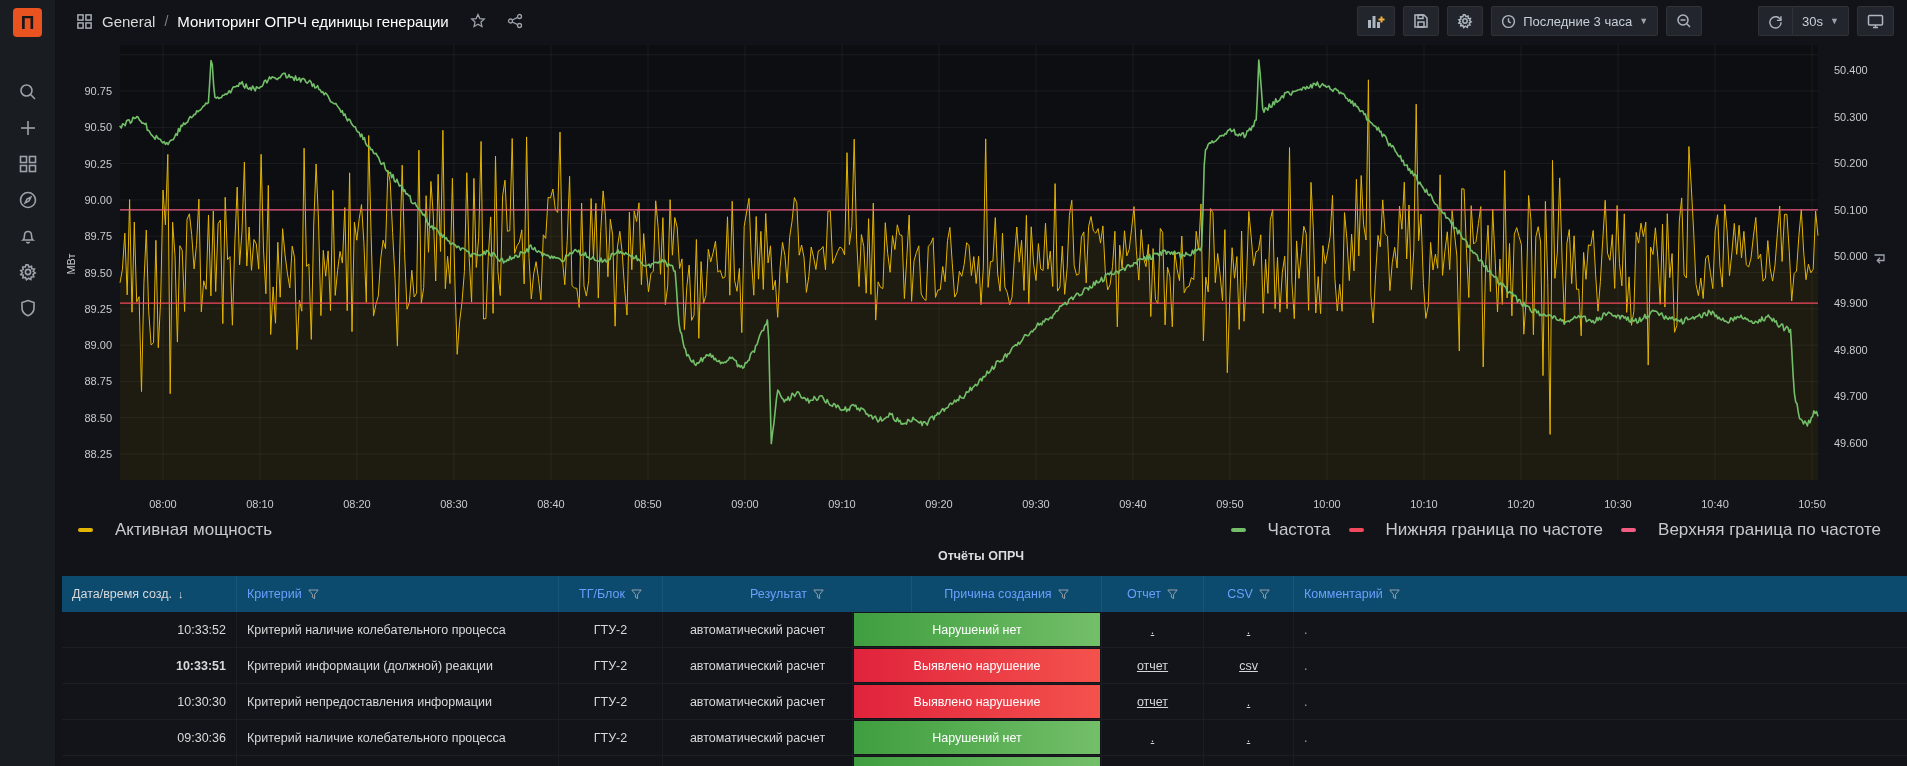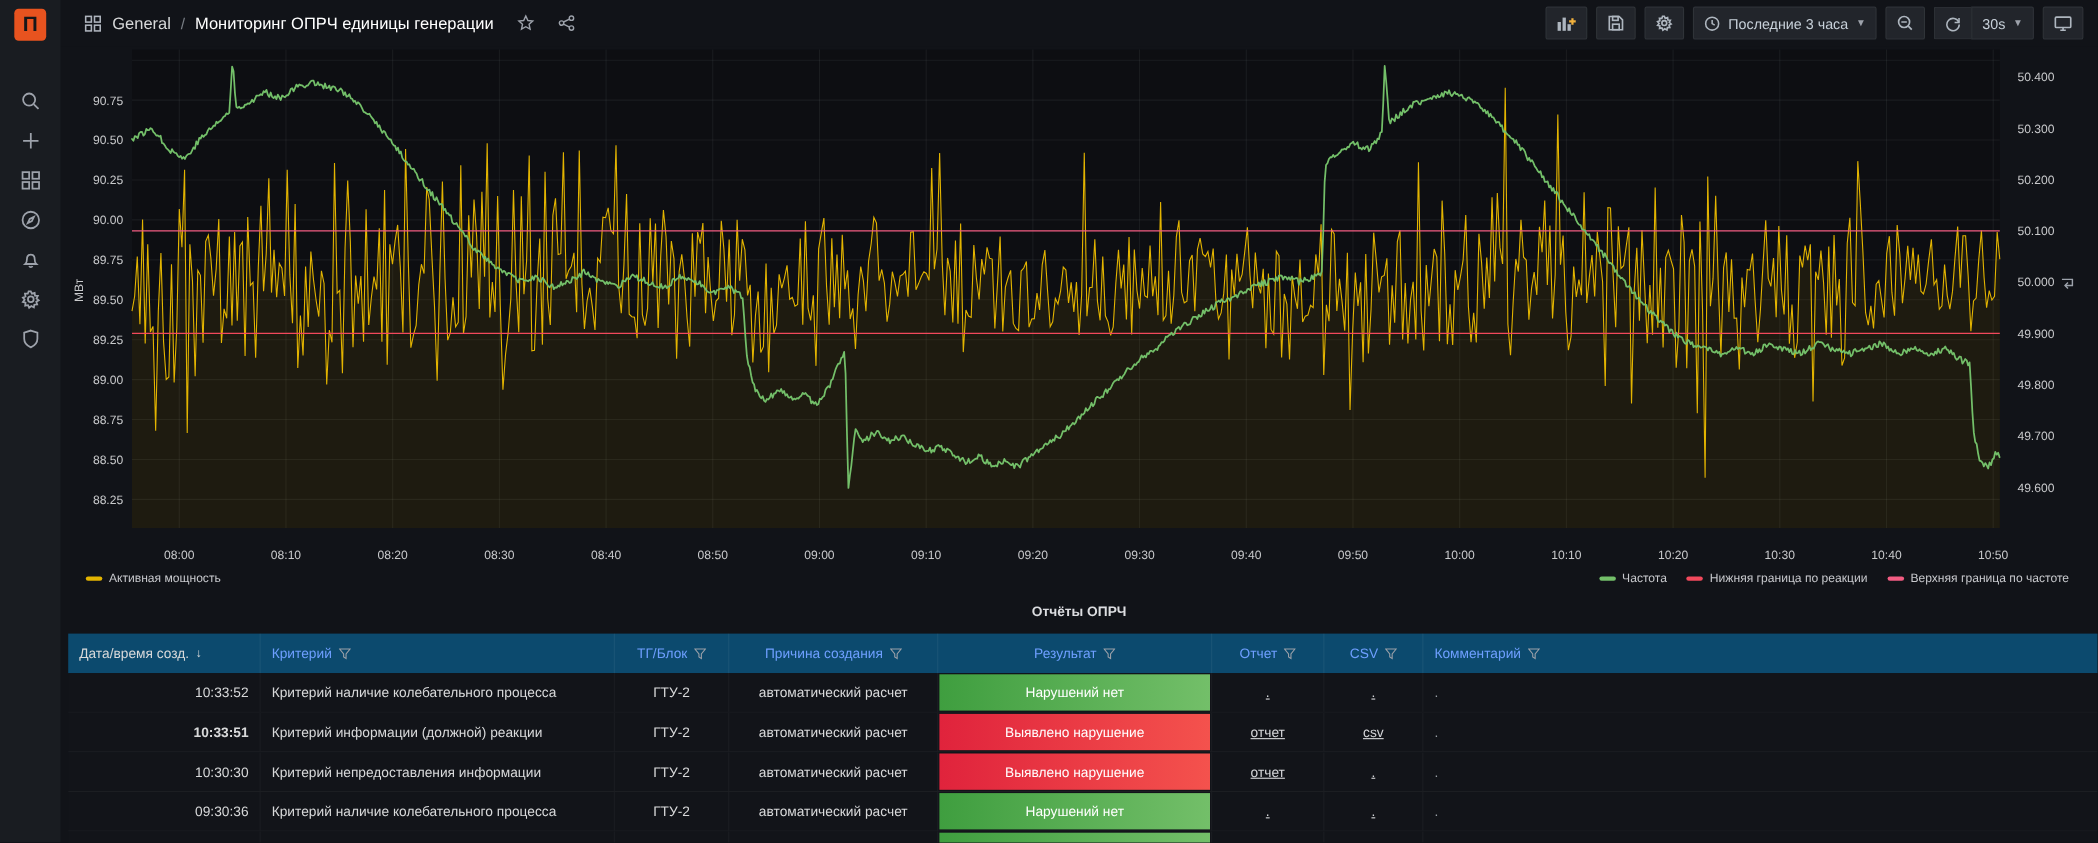--- a/index.html
+++ b/index.html
@@ -23,30 +23,30 @@
   .crumbs .apps { color:#aeb4bd; display:flex; }
   .crumb-folder { font-size:15px; color:#d8d9da; cursor:pointer; }
   .crumb-sep { color:#7b8087; font-size:14px; }
   .crumb-title { font-size:15px; color:#ffffff; font-weight:500; cursor:pointer; }
   .nav-ic { color:#9da2ab; display:flex; margin-left:12px; cursor:pointer; }
   .toolbar { position:absolute; right:13px; top:6px; display:flex; gap:8px; align-items:flex-end; }
   .tb-btn { height:30px; background:#22252b; border:1px solid #2f3338; border-radius:2px;
             display:flex; align-items:center; justify-content:center; padding:0 9px; gap:7px;
             color:#c7d0d9; font-size:13px; cursor:pointer; }
   .tb-btn svg { stroke:#aeb6bf; fill:none; stroke-width:1.5; }
-  .tb-group { display:flex; }
+  .tb-group { display:flex;margin-left:48px; }
   .tb-group .tb-btn:first-child { border-right:none; border-radius:2px 0 0 2px; }
   .tb-group .tb-btn:last-child { border-radius:0 2px 2px 0; }
   .chev { font-size:9px; color:#9da2ab; }
 
   
   #chart-svg { position:absolute; left:55px; top:42px; z-index:5; }
   .legend-left { position:absolute; left:78px; top:520px; display:flex; gap:18px; z-index:6; }
   .legend-right { position:absolute; right:26px; top:520px; display:flex; gap:18px; z-index:6; }
-  .leg-item { display:flex; align-items:center; gap:6px; font-size:11px; color:#c7c8cc; cursor:pointer; }
+  .leg-item { display:flex; align-items:center; gap:22px; font-size:17px; color:#c7c8cc; cursor:pointer; }
   .leg-swatch { width:15px; height:4px; border-radius:2px; }
 
   
   .table-title { position:absolute; left:55px; right:0; top:549px; text-align:center; font-size:12.5px;
                  font-weight:bold; color:#dcdde0; z-index:6; }
   .gtable { position:absolute; left:62px; top:576px; width:1845px; z-index:6; font-size:12.5px; }
   .g-head { display:flex; background:#0c4a6e; height:36px; }
   .g-hcell { display:flex; align-items:center; gap:6px; padding:0 10px; color:#6e9fff;
              border-right:1px solid rgba(255,255,255,0.06); cursor:pointer; overflow:hidden; white-space:nowrap; }
   .g-hcell:last-child { border-right:none; }
@@ -294,21 +294,21 @@
       <span>Активная мощность</span>
     </div>
   </div>
   <div class="legend-right">
     <div class="leg-item">
       <span class="leg-swatch" style="background: rgb(115, 191, 105);"></span>
       <span>Частота</span>
     </div>
     <div class="leg-item">
       <span class="leg-swatch" style="background: rgb(242, 73, 92);"></span>
-      <span>Нижняя граница по реакции</span>
+      <span>Нижняя граница по частоте</span>
     </div>
     <div class="leg-item">
       <span class="leg-swatch" style="background: rgb(242, 92, 130);"></span>
       <span>Верхняя граница по частоте</span>
     </div>
   </div>
 
   <span class="axis-flag">
     <svg width="14" height="12" viewBox="0 0 14 12" fill="none" stroke="#9da2ab" stroke-width="1.3">
         <path d="M2.5 3 H12 V8.5 H5.5"></path>
@@ -328,28 +328,28 @@
           <svg class="funnel" width="11" height="11" viewBox="0 0 11 11" fill="none" stroke="#9aa0a8" stroke-width="1">
             <path d="M0.8 1 H10.2 L6.6 5.4 V9.6 L4.4 8.3 V5.4 Z"></path>
           </svg>
         </div>
         <div class="g-hcell" style="width: 104px; justify-content: center;">
           <span>ТГ/Блок</span>
           <svg class="funnel" width="11" height="11" viewBox="0 0 11 11" fill="none" stroke="#9aa0a8" stroke-width="1">
             <path d="M0.8 1 H10.2 L6.6 5.4 V9.6 L4.4 8.3 V5.4 Z"></path>
           </svg>
         </div>
+        <div class="g-hcell" style="width: 249px; justify-content: center;">
+          <span>Результат</span>
+          <svg class="funnel" width="11" height="11" viewBox="0 0 11 11" fill="none" stroke="#9aa0a8" stroke-width="1">
+            <path d="M0.8 1 H10.2 L6.6 5.4 V9.6 L4.4 8.3 V5.4 Z"></path>
+          </svg>
+        </div>
         <div class="g-hcell" style="width: 190px; justify-content: center;">
           <span>Причина создания</span>
-          <svg class="funnel" width="11" height="11" viewBox="0 0 11 11" fill="none" stroke="#9aa0a8" stroke-width="1">
-            <path d="M0.8 1 H10.2 L6.6 5.4 V9.6 L4.4 8.3 V5.4 Z"></path>
-          </svg>
-        </div>
-        <div class="g-hcell" style="width: 249px; justify-content: center;">
-          <span>Результат</span>
           <svg class="funnel" width="11" height="11" viewBox="0 0 11 11" fill="none" stroke="#9aa0a8" stroke-width="1">
             <path d="M0.8 1 H10.2 L6.6 5.4 V9.6 L4.4 8.3 V5.4 Z"></path>
           </svg>
         </div>
         <div class="g-hcell" style="width: 102px; justify-content: center;">
           <span>Отчет</span>
           <svg class="funnel" width="11" height="11" viewBox="0 0 11 11" fill="none" stroke="#9aa0a8" stroke-width="1">
             <path d="M0.8 1 H10.2 L6.6 5.4 V9.6 L4.4 8.3 V5.4 Z"></path>
           </svg>
         </div>

